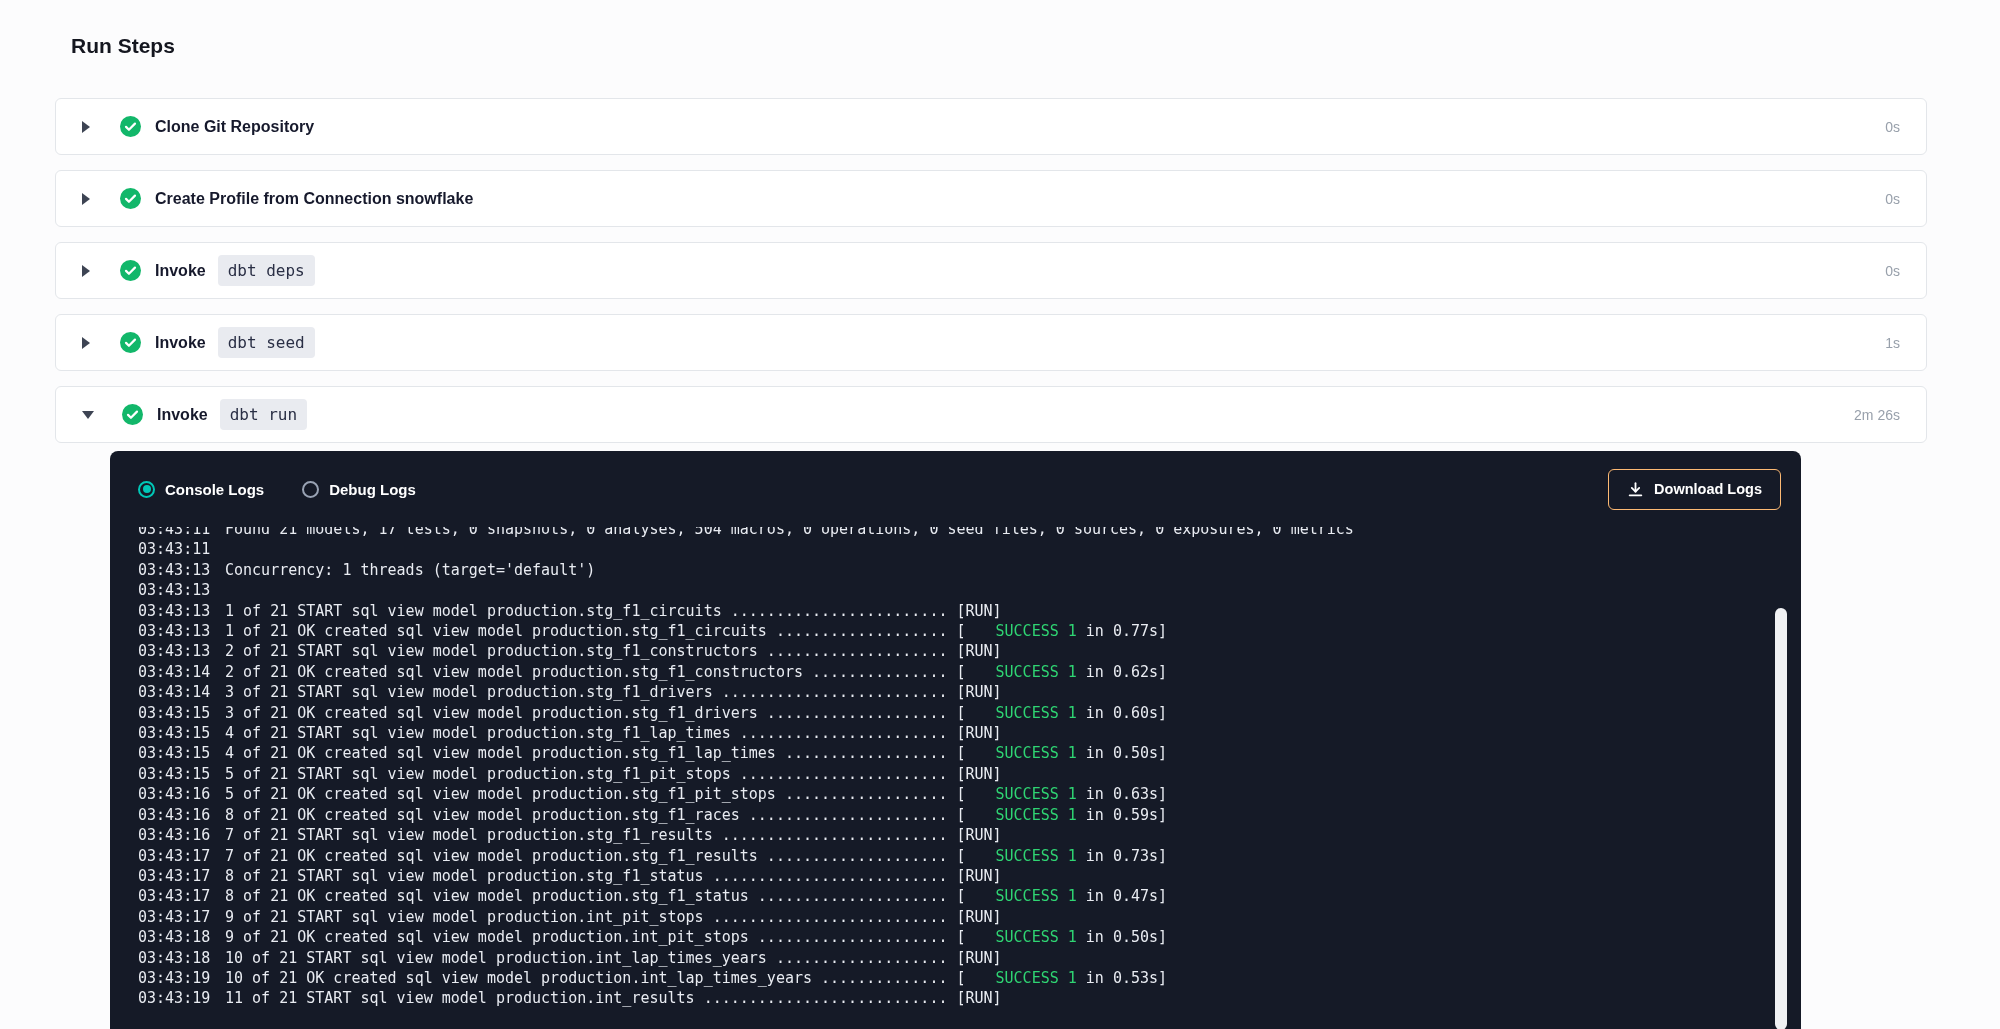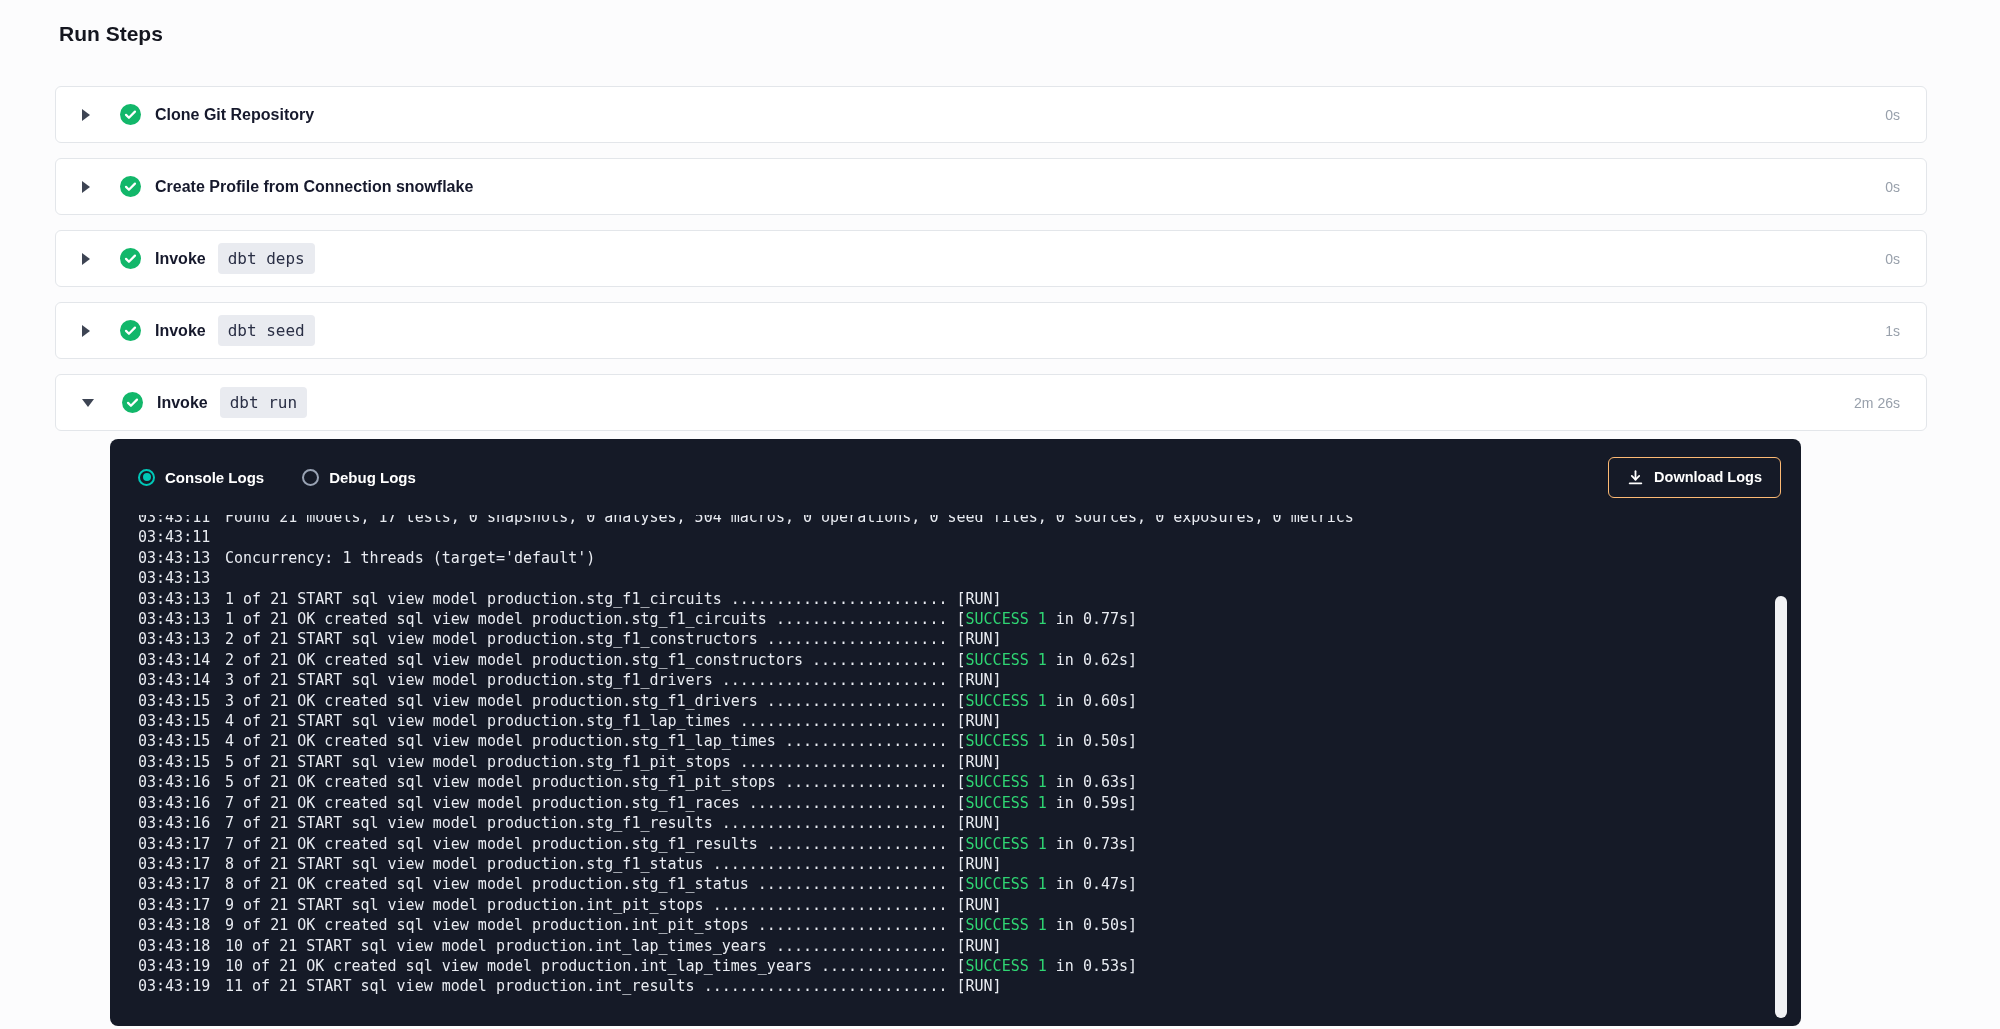--- a/index.html
+++ b/index.html
@@ -3,21 +3,21 @@
 <meta charset="utf-8">
 <style>
   html,body{margin:0;padding:0;}
   body{
     width:2000px;height:1029px;overflow:hidden;
     background:#fcfcfd;
     font-family:"Liberation Sans",sans-serif;
     color:#1a1f36;
   }
   .page{padding:18px 0 0 55px;}
-  .title{margin:4px;font-size:21px;line-height:24px;font-weight:700;color:#14161f;}
+  .title{margin:16px;font-size:21px;line-height:24px;font-weight:700;color:#14161f;}
   .steps{margin-top:40px;width:1872px;}
   .step{
     box-sizing:border-box;width:1872px;height:57px;
     background:#ffffff;border:1px solid #e3e6ea;border-radius:6px;
     display:flex;align-items:center;padding:0 26px;margin-bottom:15px;
     cursor:pointer;
   }
   .step.expanded{margin-bottom:8px;}
   .tri-right{width:0;height:0;border-top:6px solid transparent;border-bottom:6px solid transparent;border-left:8px solid #3d4453;margin-right:30px;}
   .tri-down{width:0;height:0;border-left:6px solid transparent;border-right:6px solid transparent;border-top:8px solid #3d4453;margin-right:28px;}
@@ -46,21 +46,21 @@
     padding:11px 18px;color:#ffffff;font-size:14.5px;font-weight:600;
     font-family:"Liberation Sans",sans-serif;cursor:pointer;
   }
   .log{position:relative;height:511px;overflow:hidden;padding-left:28px;}
   #log-lines{margin-top:-8px;}
   .logline{
     font-family:"DejaVu Sans Mono",monospace;
     font-size:15px;line-height:20.4px;color:#e9ecf2;white-space:pre;
   }
   .lt{display:inline-block;width:87px;}
-  .lok{color:#2fd573;}
+  .lok{color:#2fd573;margin-left:30px;}
   .sb{
     position:absolute;right:14px;top:81px;bottom:8px;width:12px;
     border-radius:6px;background:#f1f2f4;cursor:pointer;
   }
 </style>
 </head>
 <body>
 
 <div class="page">
   <h1 class="title">Run Steps</h1>
@@ -142,21 +142,21 @@
           <div class="logline"><span class="lt">03:43:13</span><span>1 of 21 START sql view model production.stg_f1_circuits ........................ [RUN]</span></div>
           <div class="logline"><span class="lt">03:43:13</span><span>1 of 21 OK created sql view model production.stg_f1_circuits ................... [</span><span class="lok">SUCCESS 1</span><span> in 0.77s]</span></div>
           <div class="logline"><span class="lt">03:43:13</span><span>2 of 21 START sql view model production.stg_f1_constructors .................... [RUN]</span></div>
           <div class="logline"><span class="lt">03:43:14</span><span>2 of 21 OK created sql view model production.stg_f1_constructors ............... [</span><span class="lok">SUCCESS 1</span><span> in 0.62s]</span></div>
           <div class="logline"><span class="lt">03:43:14</span><span>3 of 21 START sql view model production.stg_f1_drivers ......................... [RUN]</span></div>
           <div class="logline"><span class="lt">03:43:15</span><span>3 of 21 OK created sql view model production.stg_f1_drivers .................... [</span><span class="lok">SUCCESS 1</span><span> in 0.60s]</span></div>
           <div class="logline"><span class="lt">03:43:15</span><span>4 of 21 START sql view model production.stg_f1_lap_times ....................... [RUN]</span></div>
           <div class="logline"><span class="lt">03:43:15</span><span>4 of 21 OK created sql view model production.stg_f1_lap_times .................. [</span><span class="lok">SUCCESS 1</span><span> in 0.50s]</span></div>
           <div class="logline"><span class="lt">03:43:15</span><span>5 of 21 START sql view model production.stg_f1_pit_stops ....................... [RUN]</span></div>
           <div class="logline"><span class="lt">03:43:16</span><span>5 of 21 OK created sql view model production.stg_f1_pit_stops .................. [</span><span class="lok">SUCCESS 1</span><span> in 0.63s]</span></div>
-          <div class="logline"><span class="lt">03:43:16</span><span>7 of 21 OK created sql view model production.stg_f1_races ...................... [</span><span class="lok">SUCCESS 1</span><span> in 0.59s]</span></div>
+          <div class="logline"><span class="lt">03:43:16</span><span>8 of 21 OK created sql view model production.stg_f1_races ...................... [</span><span class="lok">SUCCESS 1</span><span> in 0.59s]</span></div>
           <div class="logline"><span class="lt">03:43:16</span><span>7 of 21 START sql view model production.stg_f1_results ......................... [RUN]</span></div>
           <div class="logline"><span class="lt">03:43:17</span><span>7 of 21 OK created sql view model production.stg_f1_results .................... [</span><span class="lok">SUCCESS 1</span><span> in 0.73s]</span></div>
           <div class="logline"><span class="lt">03:43:17</span><span>8 of 21 START sql view model production.stg_f1_status .......................... [RUN]</span></div>
           <div class="logline"><span class="lt">03:43:17</span><span>8 of 21 OK created sql view model production.stg_f1_status ..................... [</span><span class="lok">SUCCESS 1</span><span> in 0.47s]</span></div>
           <div class="logline"><span class="lt">03:43:17</span><span>9 of 21 START sql view model production.int_pit_stops .......................... [RUN]</span></div>
           <div class="logline"><span class="lt">03:43:18</span><span>9 of 21 OK created sql view model production.int_pit_stops ..................... [</span><span class="lok">SUCCESS 1</span><span> in 0.50s]</span></div>
           <div class="logline"><span class="lt">03:43:18</span><span>10 of 21 START sql view model production.int_lap_times_years ................... [RUN]</span></div>
           <div class="logline"><span class="lt">03:43:19</span><span>10 of 21 OK created sql view model production.int_lap_times_years .............. [</span><span class="lok">SUCCESS 1</span><span> in 0.53s]</span></div>
           <div class="logline"><span class="lt">03:43:19</span><span>11 of 21 START sql view model production.int_results ........................... [RUN]</span></div>
         </div>

